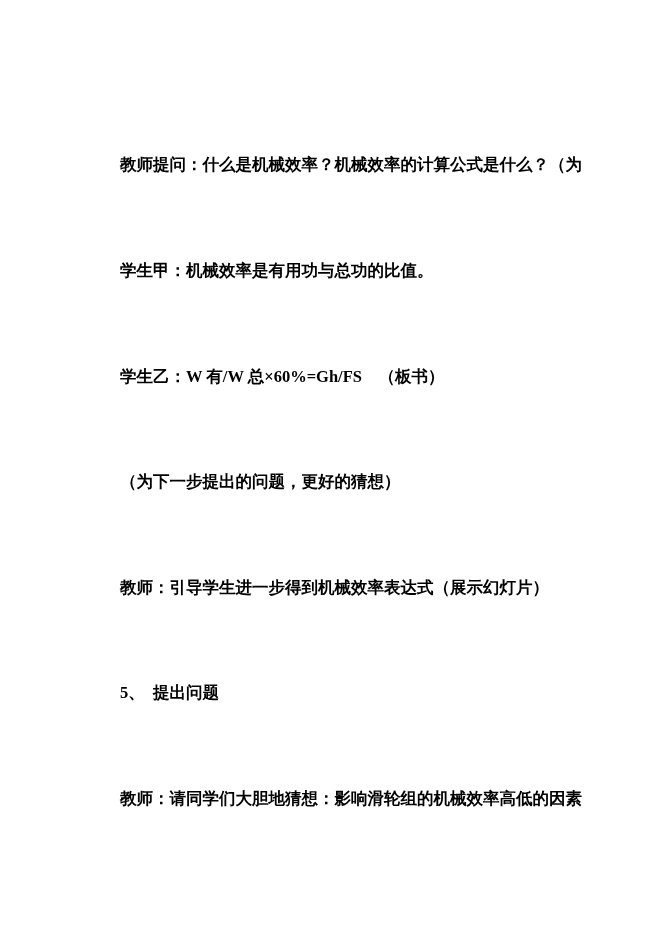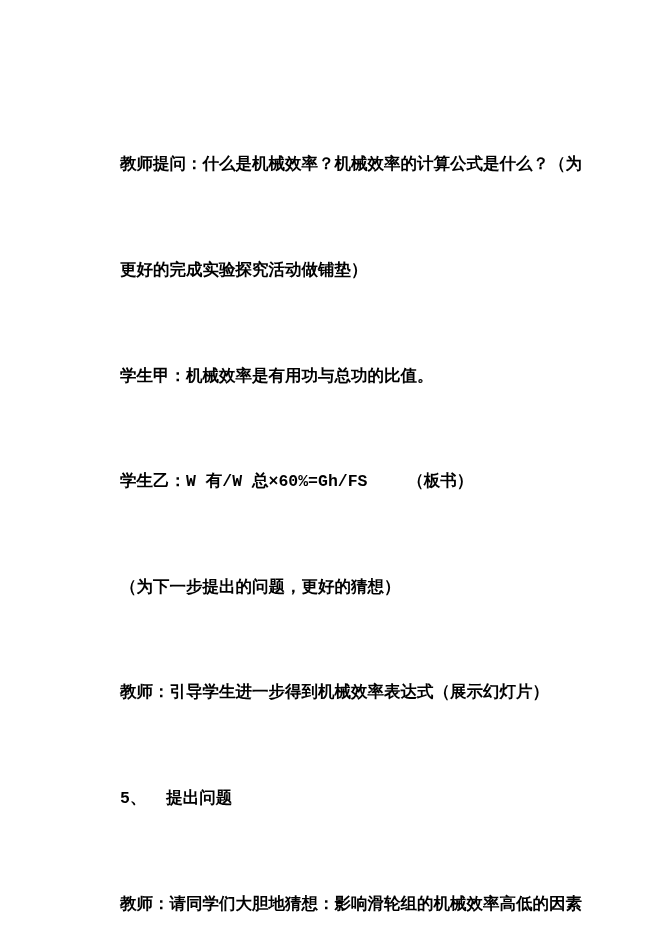--- a/index.html
+++ b/index.html
@@ -6,21 +6,21 @@
     margin: 0;
     padding: 0;
     background: #ffffff;
   }
   .page {
     position: relative;
     width: 661px;
     height: 935px;
     background: #ffffff;
     overflow: hidden;
-    font-family: Liberation Mono, monospace;
+    font-family: Liberation Serif, serif;
   }
   .content {
     position: absolute;
     left: 120px;
     top: 77px;
     width: 462px;
     color: #000000;
     font-weight: 700;
     font-size: 16.5px;
     line-height: 35.2px;
@@ -31,21 +31,20 @@
     display: block;
     min-height: 35.2px;
   }
 </style>
 </head>
 <body>
 
 <div class="page">
   <div class="content">
     <div class="line">教师提问：什么是机械效率？机械效率的计算公式是什么？（为</div>
-    <div class="line">更好的完成实验探究活动做铺垫）</div>
     <div class="line">学生甲：机械效率是有用功与总功的比值。</div>
     <div class="line">学生乙：W 有/W 总×60%=Gh/FS    （板书）</div>
     <div class="line">（为下一步提出的问题，更好的猜想）</div>
     <div class="line">教师：引导学生进一步得到机械效率表达式（展示幻灯片）</div>
     <div class="line">5、  提出问题</div>
     <div class="line">教师：请同学们大胆地猜想：影响滑轮组的机械效率高低的因素</div>
     
     
     
     

